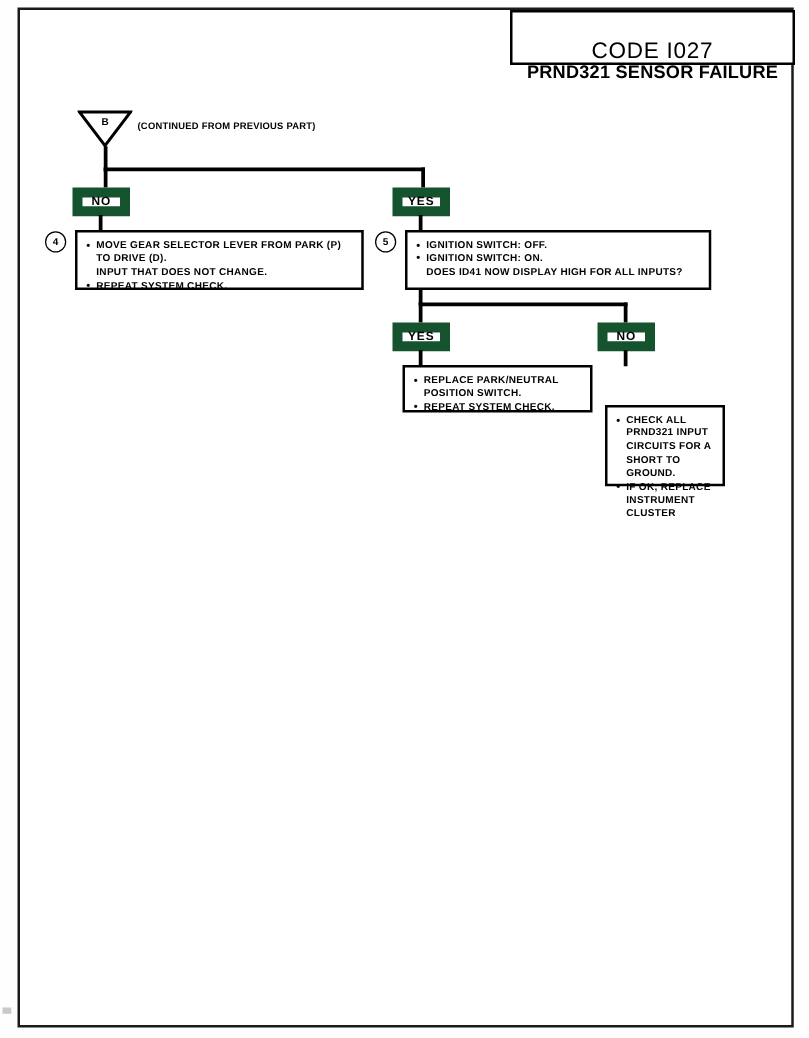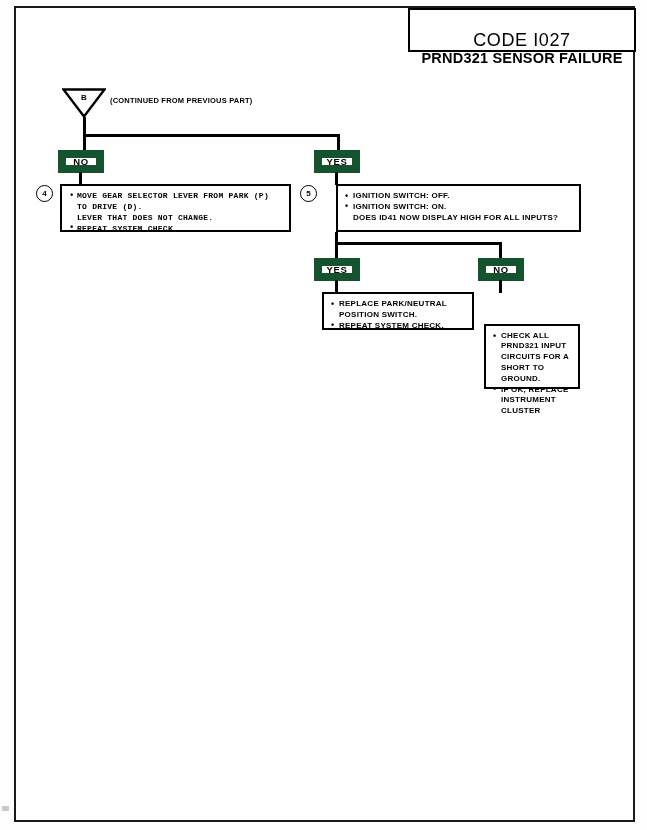--- a/index.html
+++ b/index.html
@@ -215,31 +215,31 @@
   <div class="vline" style="left:337px; top:134px; height:17px;"></div>
   <div class="vline" style="left:83px; top:134px; height:17px;"></div>
 
   <div class="yn-box" style="left:58px; top:150px; width:46px; height:23px;">NO</div>
   <div class="vline" style="left:79px; top:172px; height:13px;"></div>
 
   <div class="yn-box" style="left:314px; top:150px; width:46px; height:23px;">YES</div>
   <div class="vline" style="left:335px; top:172px; height:13px;"></div>
 
   <div class="step-circle" style="left:36px; top:185px;">4</div>
-  <div class="content-box" style="left:60px; top:184px; width:231px; height:48px;font-family:Liberation Mono, monospace;">
+  <div class="content-box" style="left:60px; top:184px; width:231px; height:48px;">
     <ul class="bullet-list">
       <li class="bulleted">MOVE GEAR SELECTOR LEVER FROM PARK (P)</li>
       <li class="cont">TO DRIVE (D).</li>
-      <li class="cont">LEVER THAT DOES NOT CHANGE.</li>
+      <li class="cont">INPUT THAT DOES NOT CHANGE.</li>
       <li class="bulleted">REPEAT SYSTEM CHECK.</li>
     </ul>
   </div>
 
   <div class="step-circle" style="left:300px; top:185px;">5</div>
-  <div class="content-box" style="left:324px; top:184px; width:245px; height:48px;margin-left:12px;">
+  <div class="content-box" style="left:324px; top:184px; width:245px; height:48px;">
     <ul class="bullet-list">
       <li class="bulleted">IGNITION SWITCH: OFF.</li>
       <li class="bulleted">IGNITION SWITCH: ON.</li>
       <li class="cont">DOES ID41 NOW DISPLAY HIGH FOR ALL INPUTS?</li>
     </ul>
   </div>
 
   <div class="vline" style="left:335px; top:232px; height:12px;"></div>
   <div class="hline" style="left:335px; top:242px; width:167px;"></div>
   <div class="vline" style="left:335px; top:242px; height:17px;"></div>

